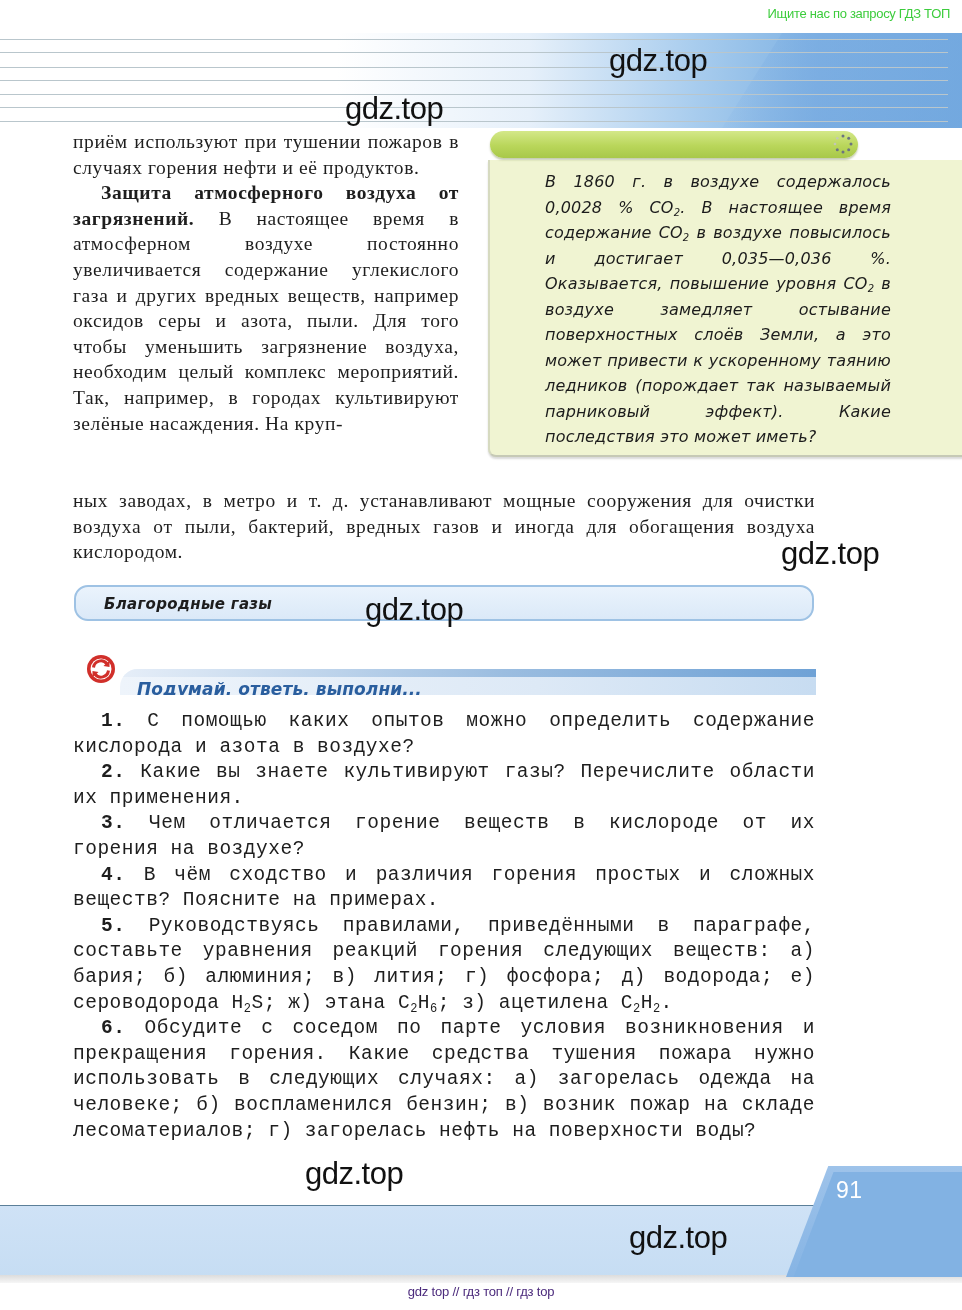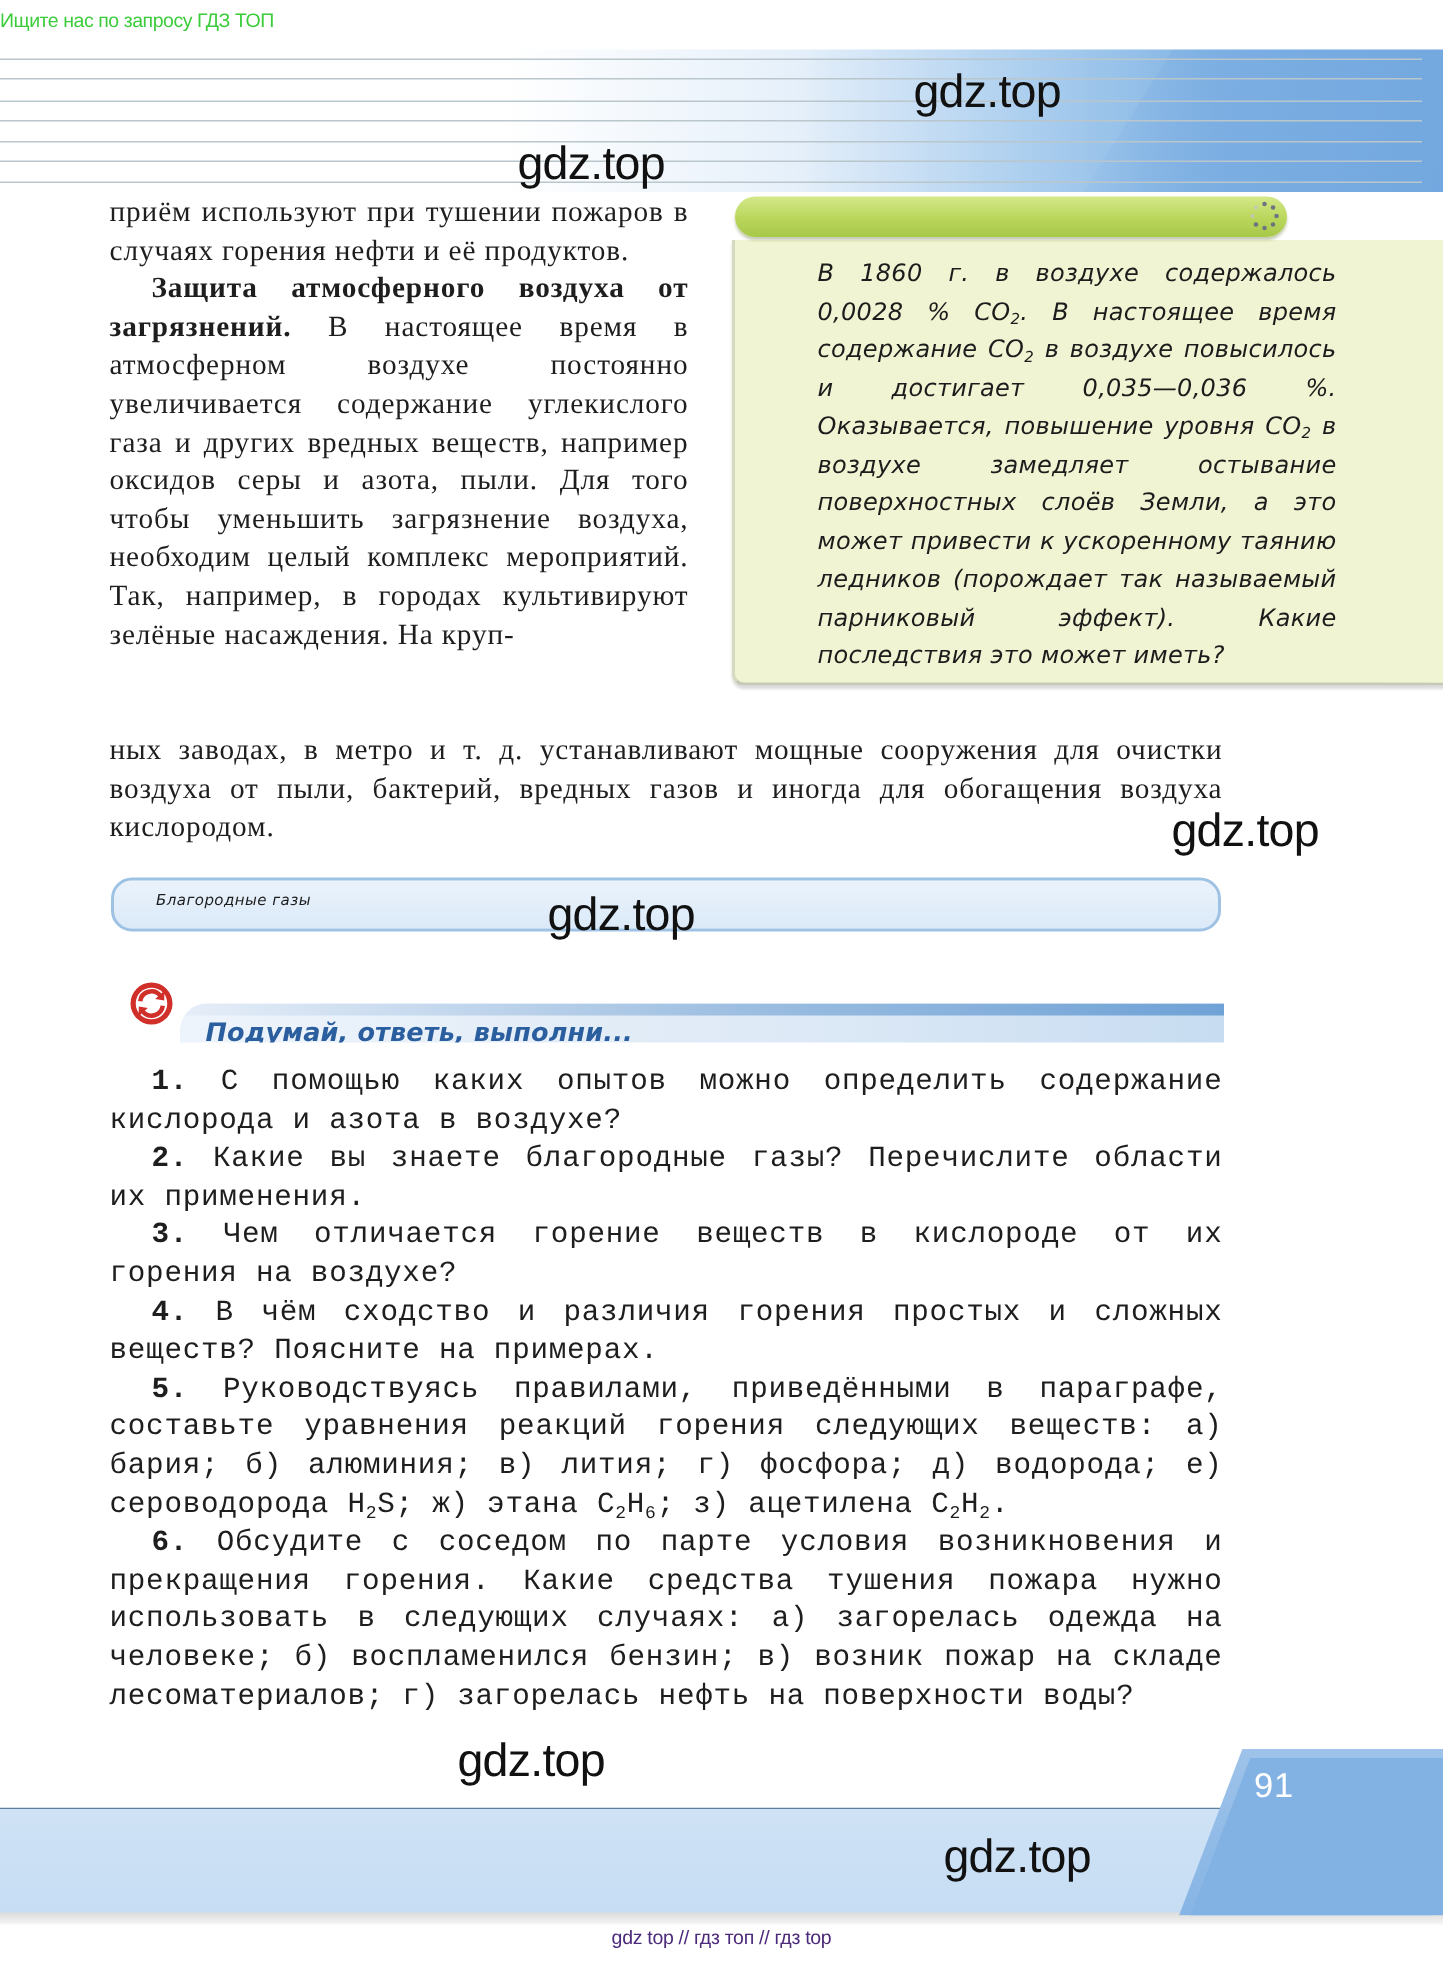--- a/index.html
+++ b/index.html
@@ -6,21 +6,21 @@
   body {
     width: 962px; height: 1310px; position: relative; overflow: hidden;
     background: #ffffff;
     font-family: "Liberation Serif", "DejaVu Serif", serif;
     color: #1c1c1c;
   }
   .abs { position: absolute; }
 
   
   .top-banner {
-    left: 0; top: 6px; width: 950px; text-align: left;
+    left: 0; top: 6px; width: 950px; text-align: right;
     font-family: "Liberation Sans", sans-serif; font-size: 13px; color: #3ccc3c;
     letter-spacing: -0.3px;
   }
 
   
   .page-header {
     left: 0; top: 33px; width: 962px; height: 95px;
     background: linear-gradient(90deg, #ffffff 0%, #ffffff 35%, #e6f0fa 55%, #a9cdee 72%, #7fb2e3 85%, #7db0e2 100%);
   }
   .page-header .wedge {
@@ -69,22 +69,22 @@
 
   
   .section-pill {
     left: 74px; top: 585px; width: 740px; height: 36px;
     background: linear-gradient(180deg, #eaf3fc 0%, #dbe9f8 100%);
     border: 2px solid #9ec2e4; border-radius: 14px;
     box-sizing: border-box;
   }
   .section-pill-label {
     position: absolute; left: 28px; top: 8px;
-    font-family: "DejaVu Sans", sans-serif; font-style: italic; font-weight: normal;
-    font-size: 10px; color: #1d1d1d; letter-spacing: 0.3px;
+    font-family: "DejaVu Sans", sans-serif; font-style: italic; font-weight: bold;
+    font-size: 15px; color: #1d1d1d; letter-spacing: 0.3px;
   }
 
   
   .think-bar {
     left: 120px; top: 669px; width: 696px; height: 26px;
     background: linear-gradient(90deg, #eef4fb 0%, #dde9f6 60%, #c7dcf1 100%);
     border-top-left-radius: 18px;
     overflow: hidden;
   }
   .think-bar .topstripe {
@@ -201,21 +201,21 @@
   <path d="M22.5 16.5 A7.5 7.5 0 0 1 9 20" stroke="#d12f2a" stroke-width="3" fill="none"></path>
   <polygon points="6.5,23.5 6.5,17 12.5,18" fill="#d12f2a"></polygon>
 </svg>
 <div class="abs think-bar">
   <div class="topstripe"></div>
   <span class="think-label">Подумай, ответь, выполни...</span>
 </div>
 
 <div class="abs questions">
   <p><span class="num">1.</span><span> С помощью каких опытов можно определить содержание кислорода и азота в воздухе?</span></p>
-  <p><span class="num">2.</span><span> Какие вы знаете благородные газы? Перечислите области их применения.</span></p>
+  <p><span class="num">2.</span><span> Какие вы знаете культивируют газы? Перечислите области их применения.</span></p>
   <p><span class="num">3.</span><span> Чем отличается горение веществ в кислороде от их горения на воздухе?</span></p>
   <p><span class="num">4.</span><span> В чём сходство и различия горения простых и сложных веществ? Поясните на примерах.</span></p>
   <p><span class="num">5.</span><span> Руководствуясь правилами, приведёнными в параграфе, составьте уравнения реакций горения следующих веществ: а) бария; б) алюминия; в) лития; г) фосфора; д) водорода; е) сероводорода H</span><sub>2</sub><span>S; ж) этана C</span><sub>2</sub><span>H</span><sub>6</sub><span>; з) ацетилена C</span><sub>2</sub><span>H</span><sub>2</sub><span>.</span></p>
   <p><span class="num">6.</span><span> Обсудите с соседом по парте условия возникновения и прекращения горения. Какие средства тушения пожара нужно использовать в следующих случаях: а) загорелась одежда на человеке; б) воспламенился бензин; в) возник пожар на складе лесоматериалов; г) загорелась нефть на поверхности воды?</span></p>
 </div>
 
 <div class="abs watermark" style="left:305px; top:1158px;">gdz.top</div>
 
 <div class="abs footer-band"></div>
 <div class="abs footer-shadow"></div>

